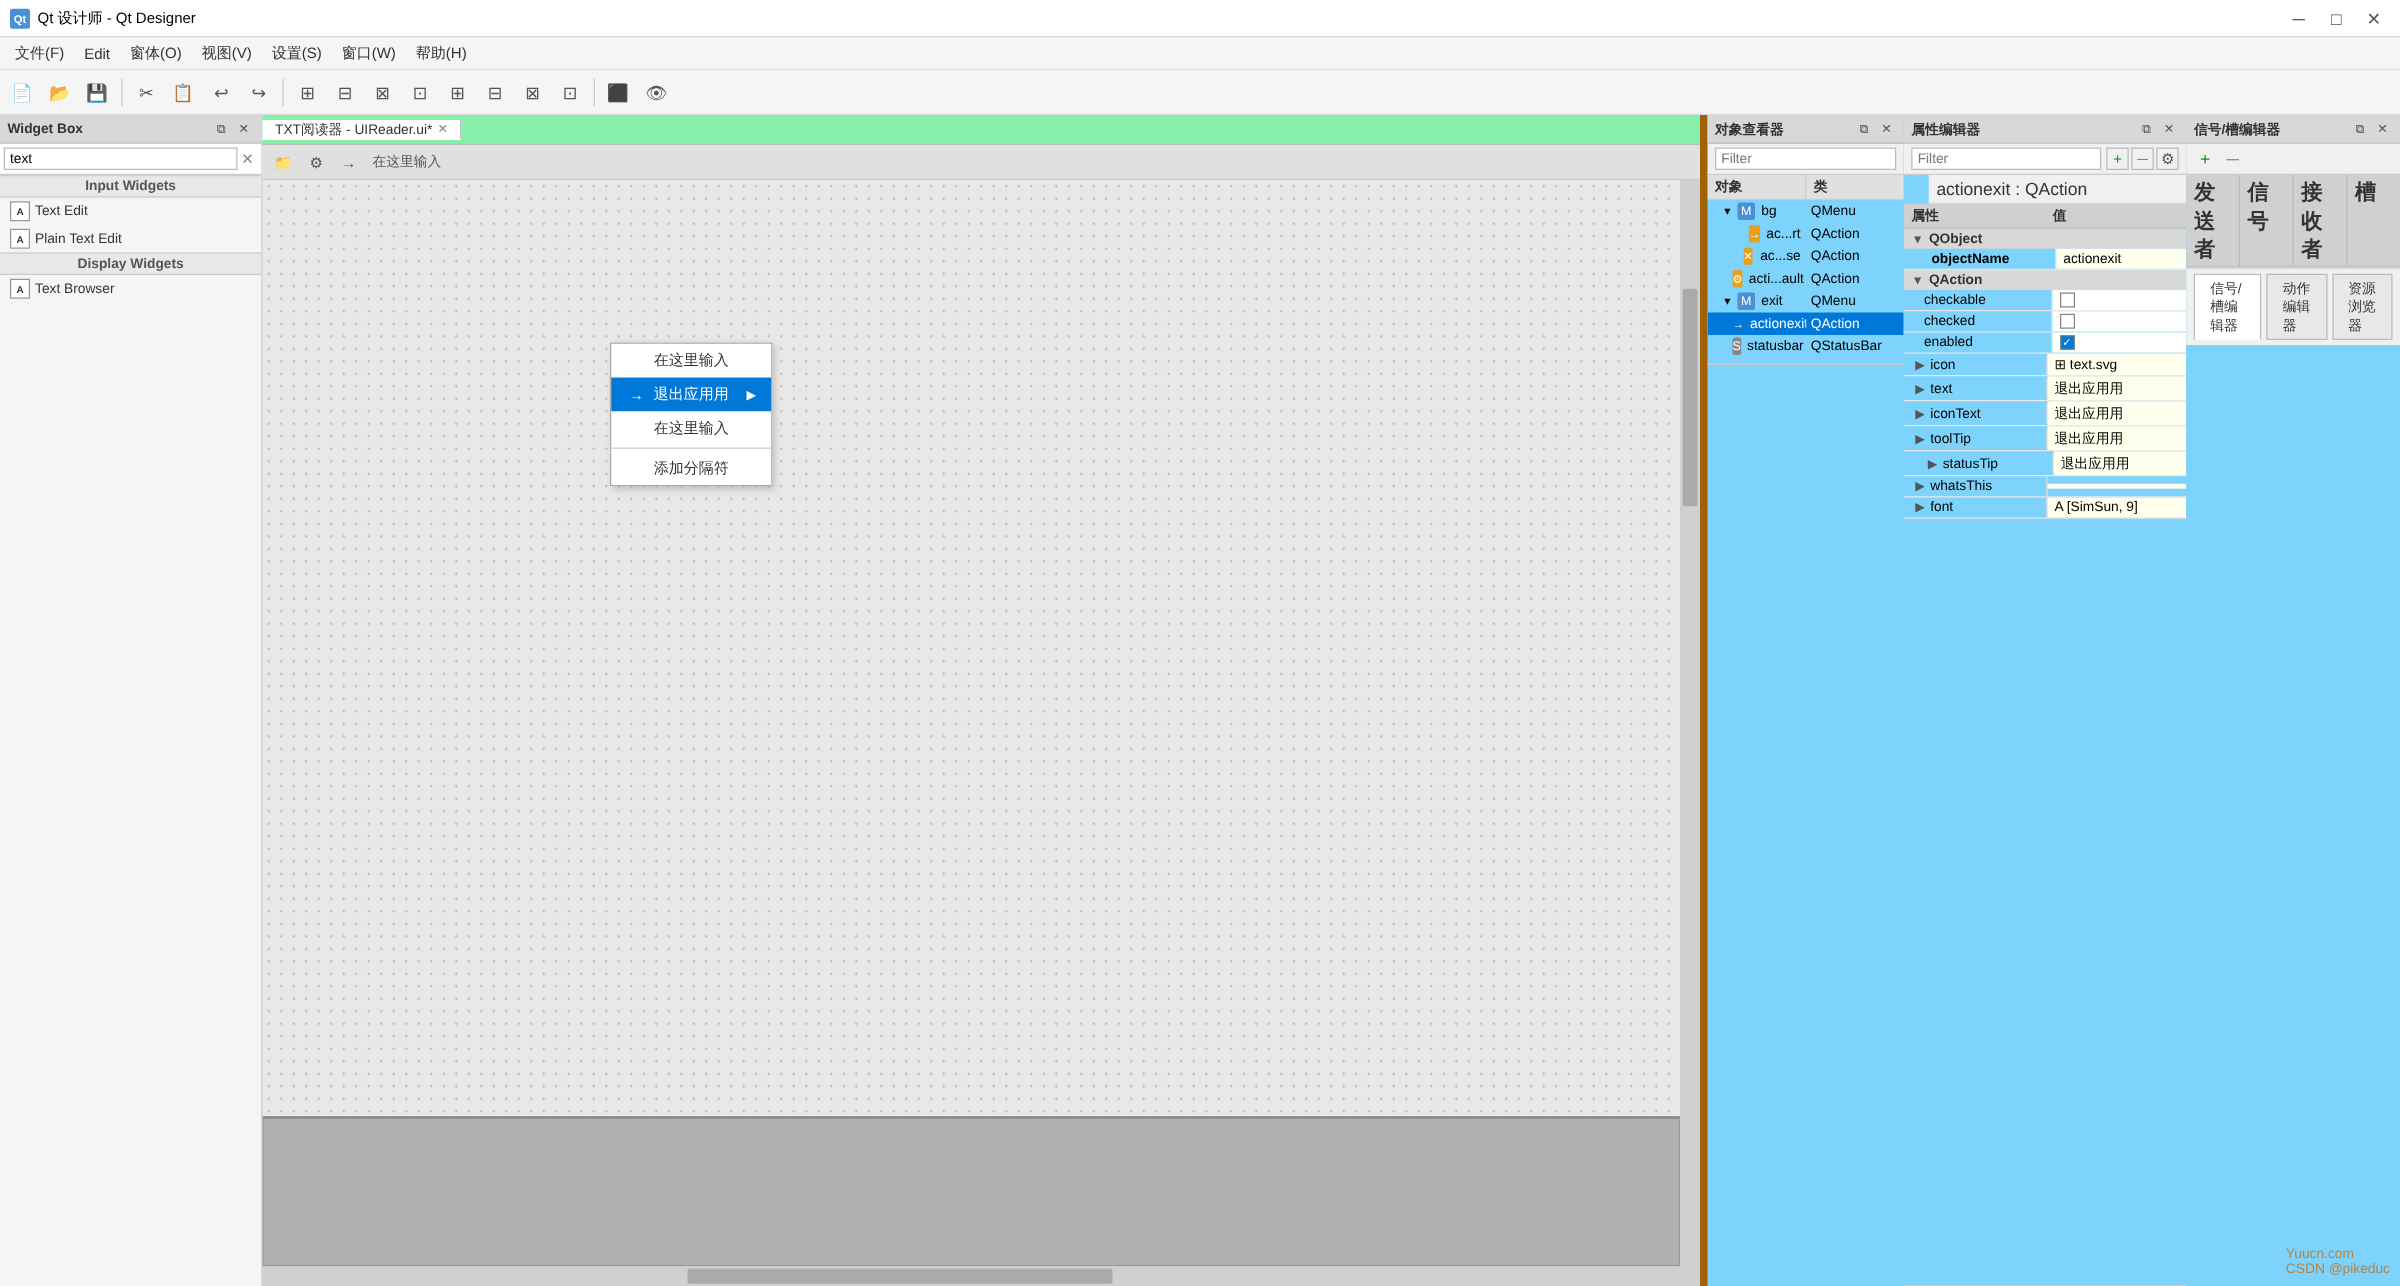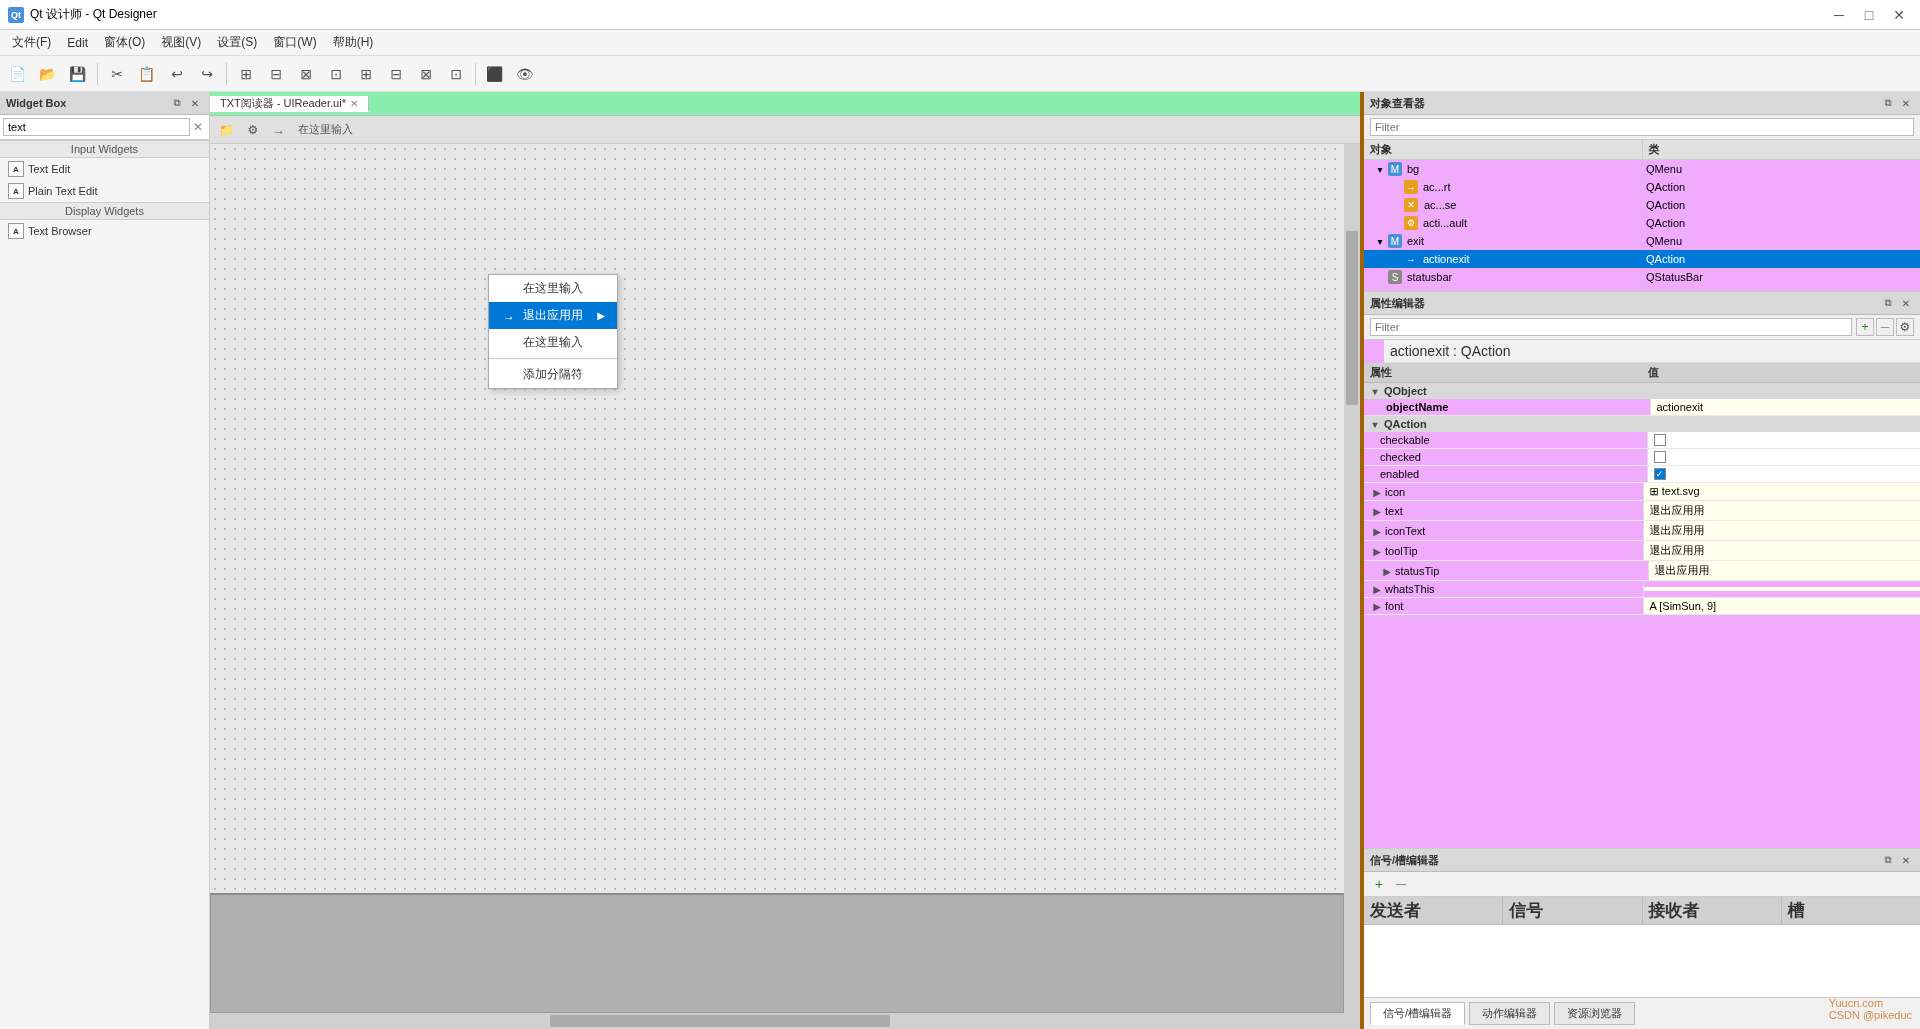--- a/index.html
+++ b/index.html
@@ -26,21 +26,21 @@
     .main-layout { display: flex; height: calc(1029px - 92px); }
 
     
     .widget-box { width: 210px; background: #f5f5f5; border-right: 1px solid #ccc; display: flex; flex-direction: column; }
     .panel-header { background: #d8d8d8; padding: 3px 6px; font-size: 11px; font-weight: bold; color: #333; display: flex; align-items: center; justify-content: space-between; border-bottom: 1px solid #bbb; }
     .panel-header-controls { display: flex; gap: 2px; }
     .panel-header-btn { width: 16px; height: 16px; border: none; background: transparent; cursor: pointer; font-size: 10px; display: flex; align-items: center; justify-content: center; color: #555; }
     .search-bar { padding: 3px; display: flex; align-items: center; border-bottom: 1px solid #ccc; background: white; }
     .search-input { flex: 1; border: 1px solid #bbb; height: 18px; padding: 0 4px; font-size: 11px; outline: none; }
     .search-clear { width: 16px; height: 16px; border: none; background: transparent; cursor: pointer; color: #888; font-size: 12px; }
-    .widget-category { background: #e8e8e8; padding: 2px 6px; font-size: 11px; font-weight: normal; color: #555; border-bottom: 1px solid #ccc; border-top: 1px solid #ccc; text-align: center; }
+    .widget-category { background: #e8e8e8; padding: 2px 6px; font-size: 11px; font-weight: bold; color: #555; border-bottom: 1px solid #ccc; border-top: 1px solid #ccc; text-align: center; }
     .widget-item { display: flex; align-items: center; gap: 4px; padding: 3px 8px; font-size: 11px; color: #333; cursor: pointer; }
     .widget-item-icon { width: 16px; height: 16px; border: 1px solid #999; background: white; display: flex; align-items: center; justify-content: center; font-size: 8px; font-weight: bold; color: #333; flex-shrink: 0; }
 
     
     .canvas-area { flex: 1; display: flex; flex-direction: column; background: #e8e8e8; }
     .tab-bar { background: #86efac; height: 24px; display: flex; align-items: center; border-bottom: 1px solid #bbb; }
     .tab { padding: 0 10px; font-size: 11px; display: flex; align-items: center; cursor: pointer; border-right: 1px solid #bbb; background: #e8e8e8; color: #333; gap: 4px; }
     .tab.active { background: white; border-bottom: 1px solid white; }
     .tab-close { font-size: 10px; color: #888; cursor: pointer; }
     .canvas-toolbar { background: #e0e0e0; height: 28px; display: flex; align-items: center; padding: 0 6px; gap: 4px; border-bottom: 1px solid #ccc; }
@@ -50,21 +50,21 @@
     .canvas-dotted { width: 100%; height: 100%; background-image: radial-gradient(circle, #bbb 1px, transparent 1px); background-size: 10px 10px; }
     
     
     .context-menu { position: absolute; top: 130px; left: 278px; background: white; border: 1px solid #aaa; box-shadow: 2px 2px 6px rgba(0,0,0,0.2); z-index: 100; min-width: 130px; }
     .context-menu-item { display: flex; align-items: center; padding: 5px 12px; font-size: 12px; cursor: pointer; color: #333; gap: 6px; }
     .context-menu-item.active { background: #0078d7; color: white; }
     .context-menu-separator { height: 1px; background: #ccc; margin: 2px 0; }
     .context-menu-icon { width: 16px; height: 16px; display: flex; align-items: center; justify-content: center; font-size: 12px; flex-shrink: 0; }
 
     
-    .right-panel { width: 560px; display: flex; flex-direction: column; background: #f0abfc; border-left: 4px solid #a16207; }
+    .right-panel { width: 560px; display: flex; background: #7dd3fc; border-left: 6px solid #a16207; }
     .object-inspector { height: 200px; display: flex; flex-direction: column; border-bottom: 1px solid #ccc; }
     .inspector-content { flex: 1; overflow: hidden; display: flex; flex-direction: column; }
     .filter-bar { padding: 3px 6px; background: #f0f0f0; border-bottom: 1px solid #ccc; }
     .filter-input { width: 100%; border: 1px solid #bbb; height: 18px; padding: 0 4px; font-size: 11px; background: white; }
     .tree-header { display: flex; background: #e0e0e0; border-bottom: 1px solid #ccc; }
     .tree-col { padding: 2px 6px; font-size: 11px; font-weight: bold; color: #333; border-right: 1px solid #ccc; }
     .tree-col:first-child { flex: 1; }
     .tree-col:last-child { flex: 1; border-right: none; }
     .tree-body { flex: 1; overflow-y: auto; }
     .tree-row { display: flex; align-items: center; cursor: pointer; }

